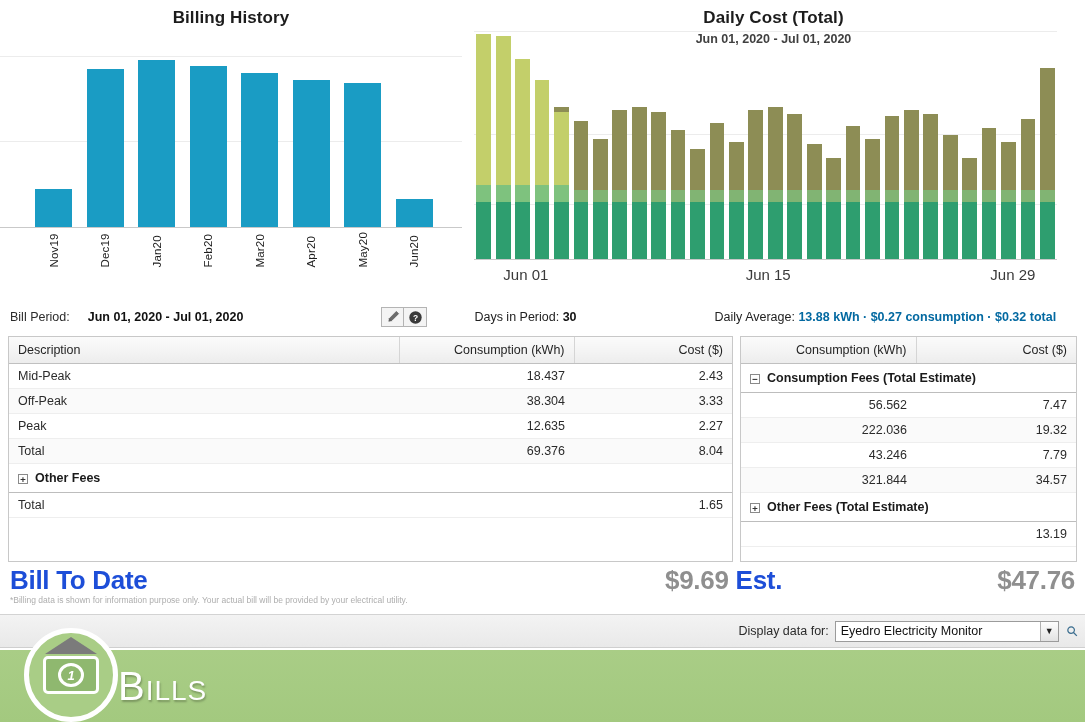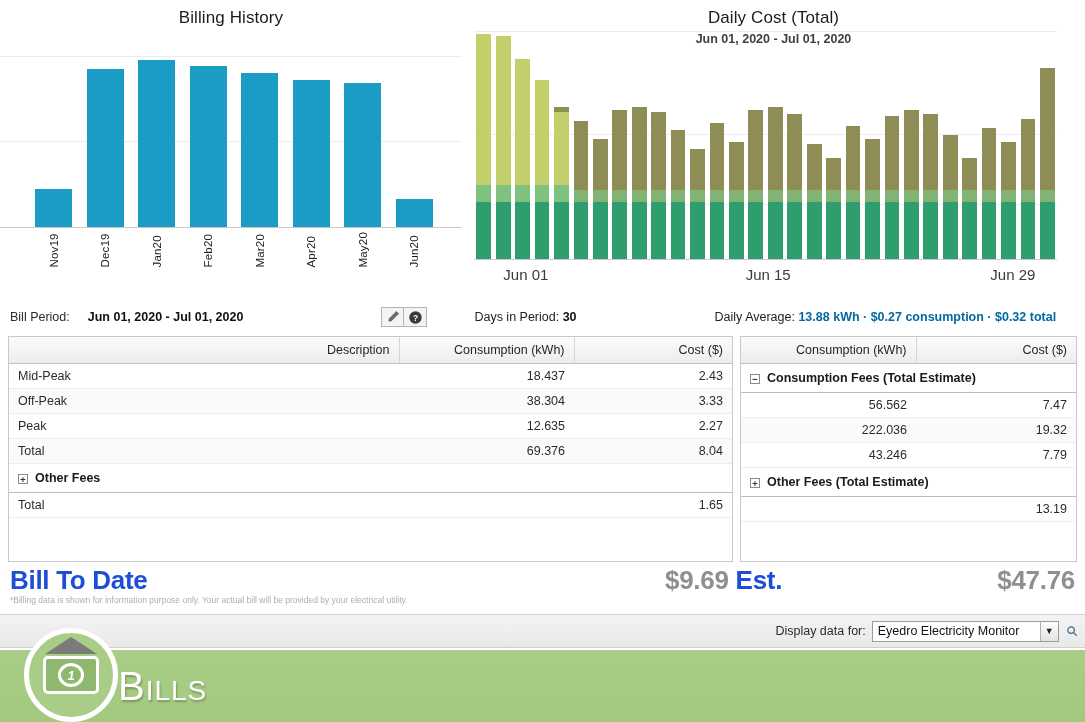--- a/index.html
+++ b/index.html
@@ -13,21 +13,21 @@
     position:relative;
   }
 
   
   .charts-row { display:flex; width:1085px; height:298px; }
   .chart-panel { position:relative; }
   .chart-left  { width:462px; }
   .chart-right { width:623px; }
 
   .chart-title {
-    text-align:center; font-weight:normal; font-size:17px;
+    text-align:center; font-weight:bold; font-size:17px;
     color:#1c1c1c; padding-top:8px; letter-spacing:.1px;
   }
   .chart-subtitle {
     text-align:center; font-weight:bold; font-size:12.5px;
     color:#404040; margin-top:4px;
   }
 
   .plot {
     position:absolute; left:0; right:0;
     border:0;
@@ -100,21 +100,21 @@
   .tbl-left  { width:725px; }
   .tbl-right { width:337px; }
 
   table { border-collapse:collapse; width:100%; font-size:12.5px; }
   thead th {
     background:linear-gradient(#fbfbfb,#ededed);
     border-bottom:1px solid #c0c0c0;
     font-weight:normal; color:#252525; font-size:12.5px;
     padding:6px 9px; height:24px;
   }
-  thead th.l { text-align:right; }
+  thead th.l { text-align:left; }
   thead th.r { text-align:right;margin-left:36px; }
   thead th.sep { border-left:1px solid #d5d5d5; }
 
   tbody td { padding:5px 9px; color:#2b2b2b; border-bottom:1px solid #eeeeee; height:23px;}
   td.r { text-align:right; }
   tr.group td {
     background:#ffffff; font-weight:bold; color:#1a1a1a;
     border-bottom:1px solid #bdbdbd; border-top:1px solid #dcdcdc;
     padding-top:7px; padding-bottom:7px;
   }
@@ -143,21 +143,21 @@
   
   .footer-strip {
     position:absolute; top:614px; left:0; width:1085px; height:34px;
     background:linear-gradient(#f3f3f3,#e9e9e9);
     border-top:1px solid #d3d3d3; border-bottom:1px solid #cfcfcf;
     display:flex; align-items:center; justify-content:flex-end;
     padding-right:8px;
   }
   .dd-label { font-size:12.5px; color:#2b2b2b; margin-right:6px; }
   .dd {
-    width:187px; height:21px; border:1px solid #9b9b9b; background:#fff;
+    width:224px; height:21px; border:1px solid #9b9b9b; background:#fff;
     display:flex; align-items:center; font-size:12.5px; color:#111;
     padding-left:5px; position:relative;
   }
   .dd-arrow {
     position:absolute; right:0; top:0; bottom:0; width:18px;
     background:linear-gradient(#fdfdfd,#e2e2e2); border-left:1px solid #b0b0b0;
     display:flex; align-items:center; justify-content:center; font-size:9px; color:#222;
   }
   .mag { margin-left:8px; font-size:14px; color:#3d6f90; transform:rotate(-45deg); }
 
@@ -583,20 +583,24 @@
             <td class="r">7.47</td>
           </tr>
           <tr class="alt">
             <td class="r">222.036</td>
             <td class="r">19.32</td>
           </tr>
           <tr>
             <td class="r">43.246</td>
             <td class="r">7.79</td>
           </tr>
+          <tr class="alt">
+            <td class="r">321.844</td>
+            <td class="r">34.57</td>
+          </tr>
           <tr class="group">
             <td colspan="2"><span class="toggle">+</span>Other Fees (Total Estimate)</td>
           </tr>
           <tr>
             <td class="r"></td>
             <td class="r">13.19</td>
           </tr>
         </tbody>
     </table>
   </div>

